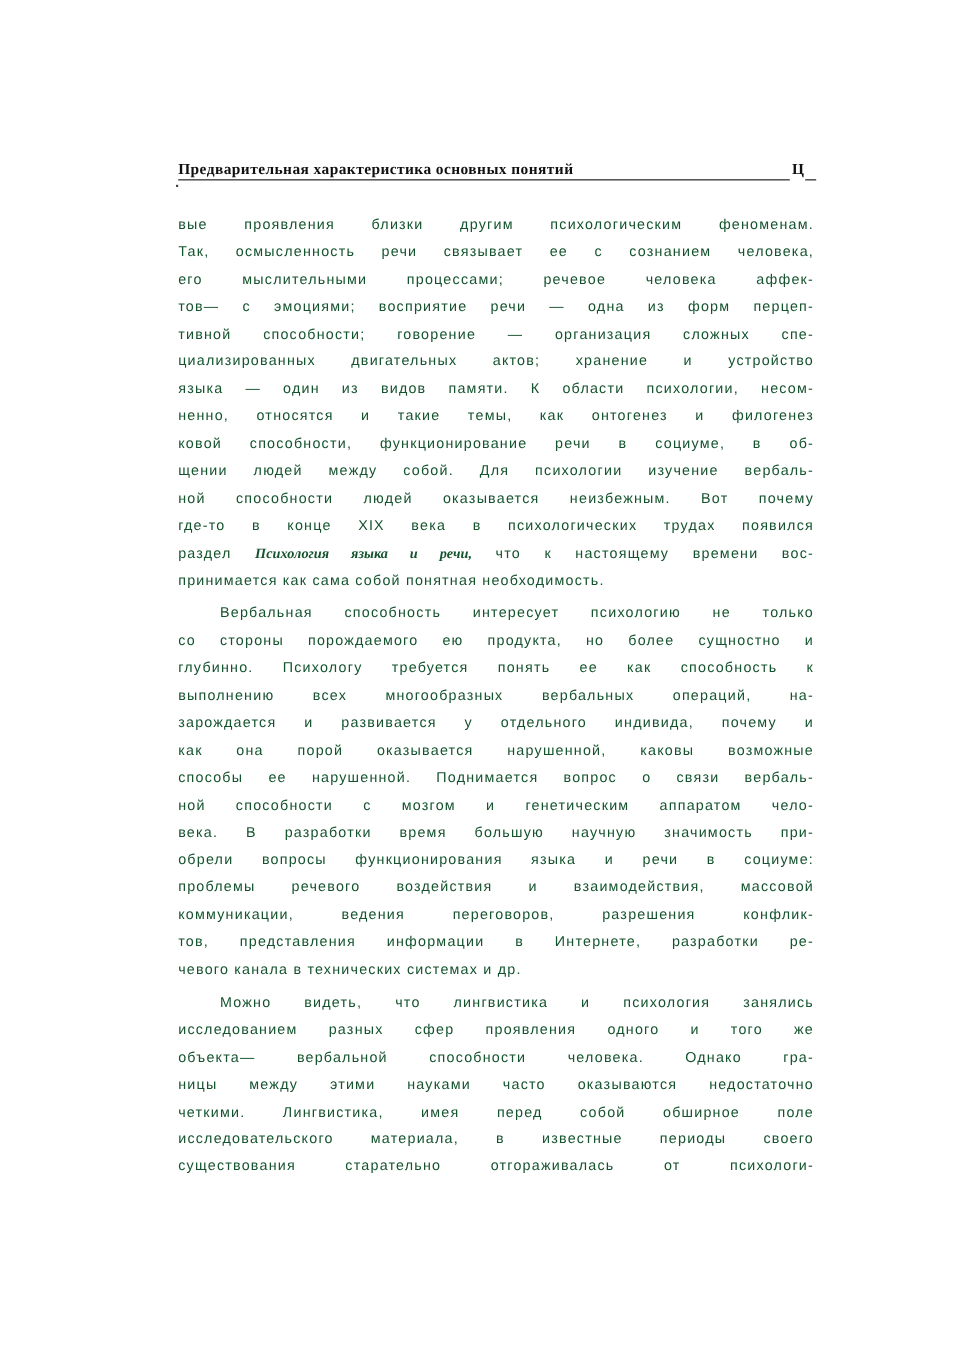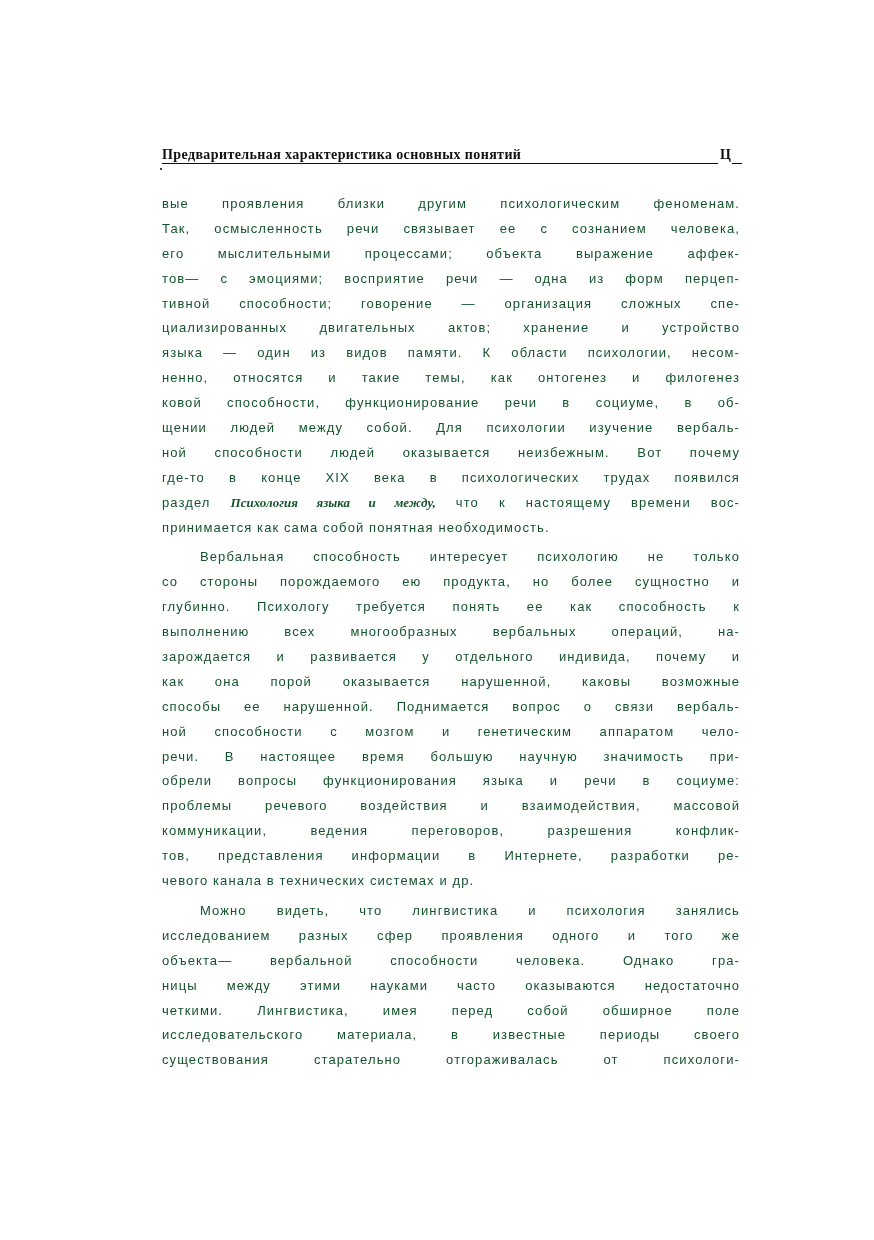--- a/index.html
+++ b/index.html
@@ -41,44 +41,44 @@
     <span class="pageno">Ц</span>
     <div class="pageno-rule"></div>
   </div>
   <div class="speck"></div>
 
   <div class="body-text">
 
     <div class="para">
       <div class="line">вые проявления близки другим психологическим феноменам.</div>
       <div class="line">Так, осмысленность речи связывает ее с сознанием человека,</div>
-      <div class="line">его мыслительными процессами; объекта выражение аффек-</div>
+      <div class="line">его мыслительными процессами; речевое человека аффек-</div>
       <div class="line">тов— с эмоциями; восприятие речи — одна из форм перцеп-</div>
       <div class="line">тивной способности; говорение — организация сложных спе-</div>
       <div class="line">циализированных двигательных актов; хранение и устройство</div>
       <div class="line">языка — один из видов памяти. К области психологии, несом-</div>
       <div class="line">ненно, относятся и такие темы, как онтогенез и филогенез</div>
       <div class="line">ковой способности, функционирование речи в социуме, в об-</div>
       <div class="line">щении людей между собой. Для психологии изучение вербаль-</div>
       <div class="line">ной способности людей оказывается неизбежным. Вот почему</div>
       <div class="line">где-то в конце XIX века в психологических трудах появился</div>
-      <div class="line"><span>раздел </span><span class="em">Психология языка и между,</span><span> что к настоящему времени вос-</span></div>
+      <div class="line"><span>раздел </span><span class="em">Психология языка и речи,</span><span> что к настоящему времени вос-</span></div>
       <div class="line last">принимается как сама собой понятная необходимость.</div>
     </div>
 
     <div class="para">
       <div class="line indent">Вербальная способность интересует психологию не только</div>
       <div class="line">со стороны порождаемого ею продукта, но более сущностно и</div>
       <div class="line">глубинно. Психологу требуется понять ее как способность к</div>
       <div class="line">выполнению всех многообразных вербальных операций, на-</div>
       <div class="line">зарождается и развивается у отдельного индивида, почему и</div>
       <div class="line">как она порой оказывается нарушенной, каковы возможные</div>
       <div class="line">способы ее нарушенной. Поднимается вопрос о связи вербаль-</div>
       <div class="line">ной способности с мозгом и генетическим аппаратом чело-</div>
-      <div class="line">речи. В настоящее время большую научную значимость при-</div>
+      <div class="line">века. В разработки время большую научную значимость при-</div>
       <div class="line">обрели вопросы функционирования языка и речи в социуме:</div>
       <div class="line">проблемы речевого воздействия и взаимодействия, массовой</div>
       <div class="line">коммуникации, ведения переговоров, разрешения конфлик-</div>
       <div class="line">тов, представления информации в Интернете, разработки ре-</div>
       <div class="line last">чевого канала в технических системах и др.</div>
     </div>
 
     <div class="para">
       <div class="line indent">Можно видеть, что лингвистика и психология занялись</div>
       <div class="line">исследованием разных сфер проявления одного и того же</div>

